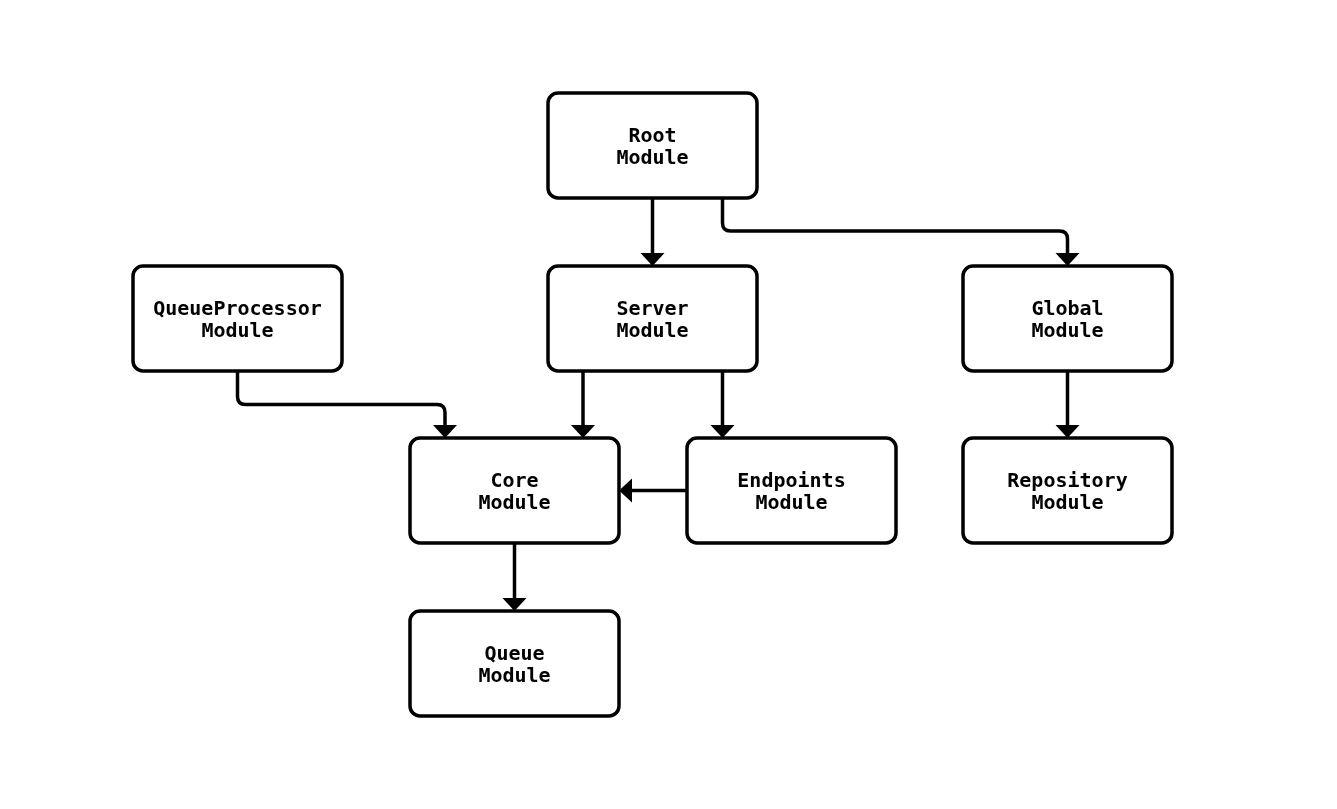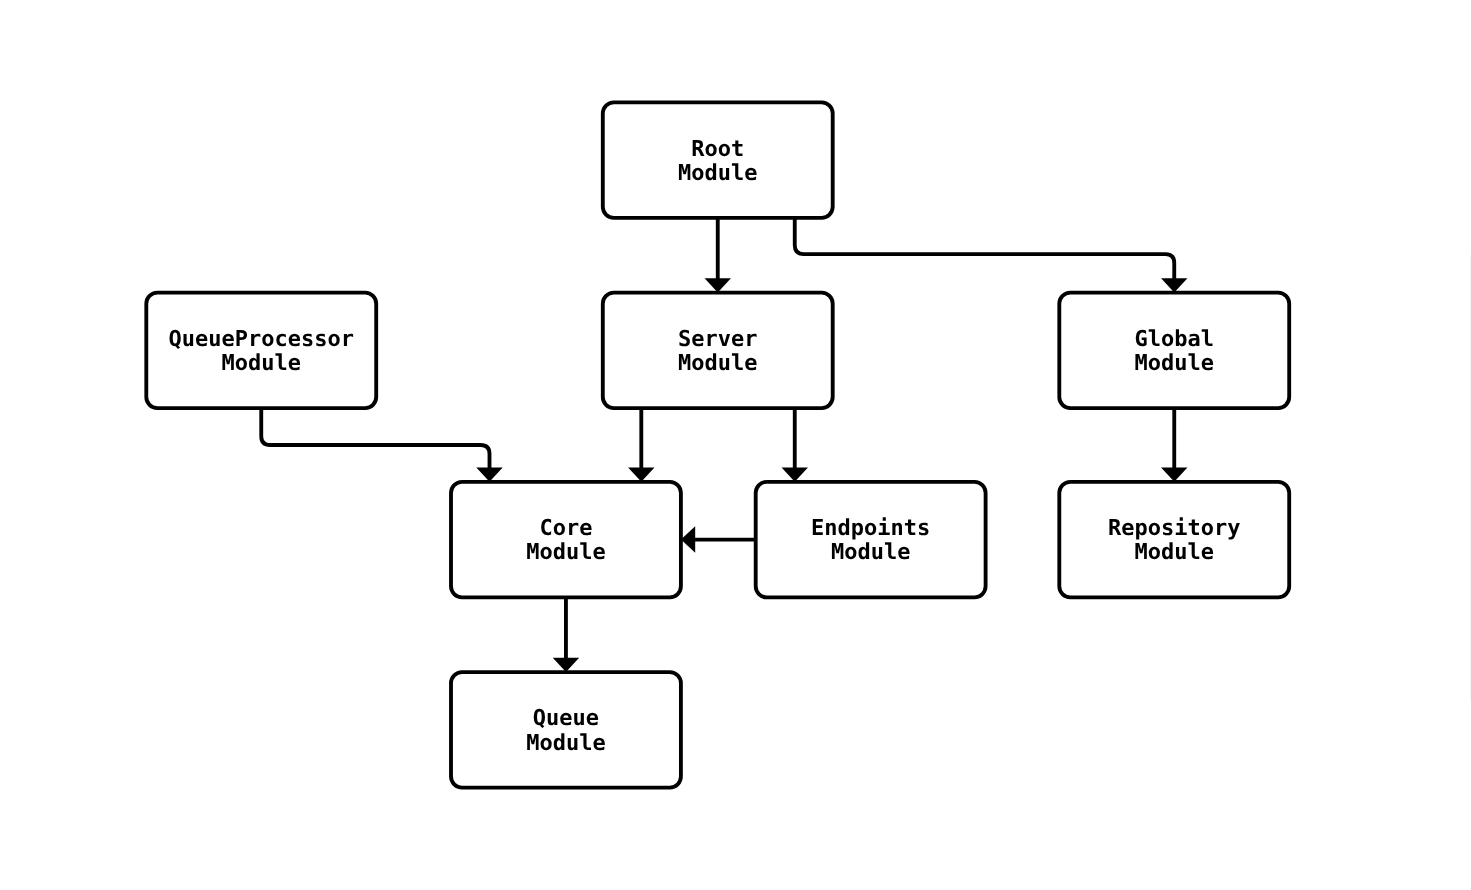--- a/index.html
+++ b/index.html
@@ -8,21 +8,21 @@
     background: #ffffff;
     width: 1337px;
     height: 809px;
     overflow: hidden;
     font-family: "DejaVu Sans Mono", monospace;
   }
   #diagram-wrap {
     position: relative;
     width: 1337px;
     height: 637px;
-    background: #e5e5e5;
+    background: #bef264;
   }
   svg { display: block; }
   .node-label {
     font-family: "DejaVu Sans Mono", monospace;
     font-weight: bold;
   }
 </style>
 </head>
 <body>
 

